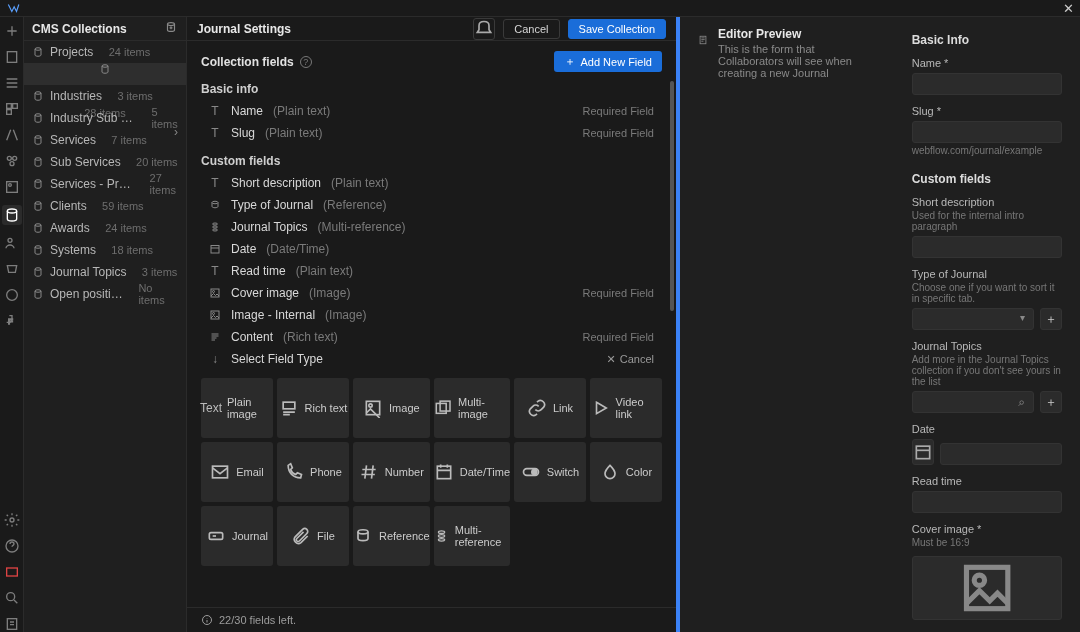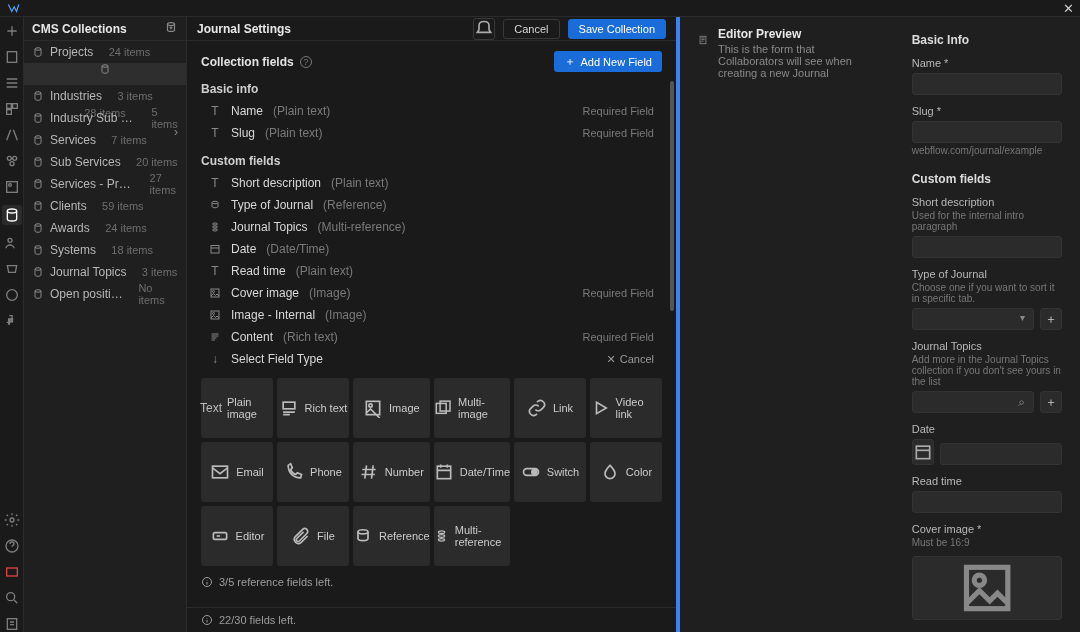--- a/index.html
+++ b/index.html
@@ -632,21 +632,21 @@
             </div>
             <div class="tcl">Color</div>
           </div>
         <div class="type-card">
             <div class="tci">
               <svg viewBox="0 0 24 24" stroke="currentColor" stroke-width="2" fill="none">
                 <rect x="4" y="8" width="16" height="8" rx="2"></rect>
                 <path d="M8 12h4"></path>
               </svg>
             </div>
-            <div class="tcl">Editor</div>
+            <div class="tcl">Journal</div>
           </div>
         <div class="type-card">
             <div class="tci">
               <svg viewBox="0 0 24 24" stroke="currentColor" stroke-width="2" fill="none">
                 <path d="M20 12l-8 8a5 5 0 0 1-7-7l9-9a3.5 3.5 0 0 1 5 5l-9 9a2 2 0 0 1-3-3l8-8"></path>
               </svg>
             </div>
             <div class="tcl">File</div>
           </div>
         <div class="type-card">
@@ -663,27 +663,20 @@
               <svg viewBox="0 0 24 24" stroke="currentColor" stroke-width="2" fill="none">
                 <ellipse cx="12" cy="6" rx="5" ry="2"></ellipse>
                 <ellipse cx="12" cy="12" rx="5" ry="2"></ellipse>
                 <ellipse cx="12" cy="18" rx="5" ry="2"></ellipse>
               </svg>
             </div>
             <div class="tcl">Multi-reference</div>
           </div>
       </div>
 
-      <div class="note-row">
-        <span class="info-icon"><svg viewBox="0 0 24 24" stroke="currentColor" stroke-width="2" fill="none">
-              <circle cx="12" cy="12" r="9"></circle>
-              <path d="M12 8v1M12 12v5"></path>
-            </svg></span>
-        <span>3/5 reference fields left.</span>
-      </div>
 
       <div class="scrollbar-track">
           <div class="scrollbar-thumb" style="top:40px;height:230px;"></div>
         </div>
     </div>
 
     <div class="settings-footer">
       <span class="info-icon" style="width:12px;height:12px;"><svg viewBox="0 0 24 24" stroke="currentColor" stroke-width="2" fill="none">
             <circle cx="12" cy="12" r="9"></circle>
             <path d="M12 8v1M12 12v5"></path>

